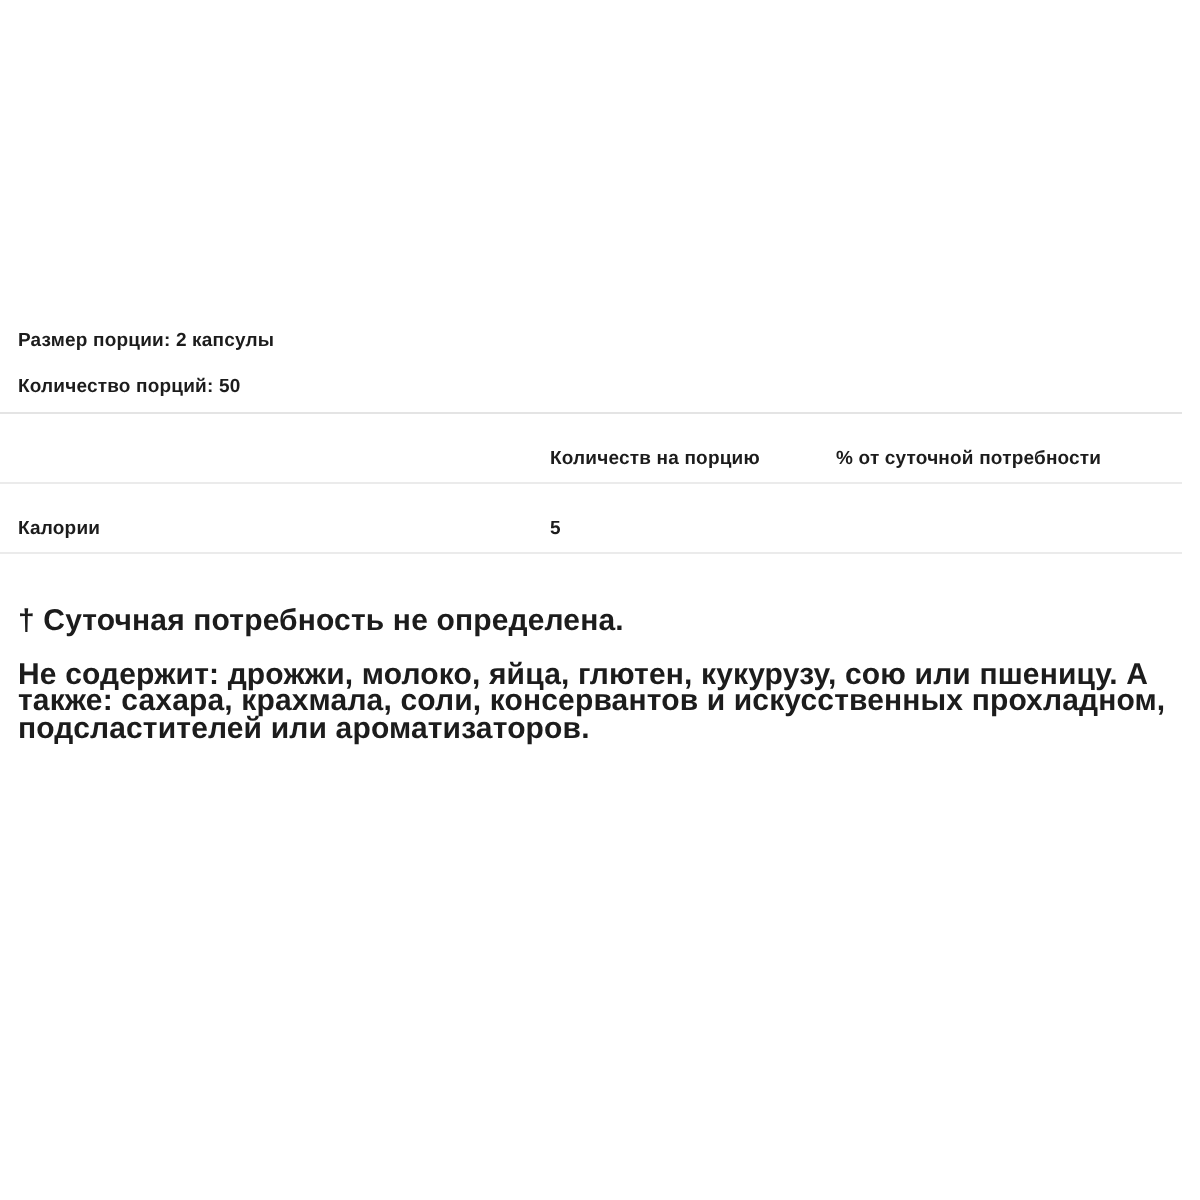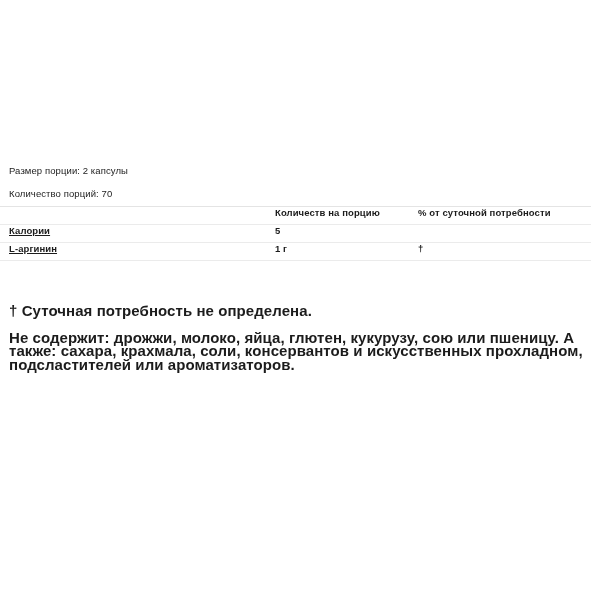--- a/index.html
+++ b/index.html
@@ -24,21 +24,21 @@
 
   
   .serving-info {
     position: absolute;
     left: 9px;
     top: 165px;
     width: 582px;
   }
   .serving-line {
     font-size: 9.5px;
-    font-weight: normal;
+    font-weight: bold;
     line-height: 11px;
     letter-spacing: 0.01em;
     color: #1c1c1c;
     margin-bottom: 12px;
     white-space: nowrap;
   }
 
   
   .facts-table {
     position: absolute;
@@ -56,24 +56,24 @@
     border-bottom: 1px solid #ebebeb;
   }
   .facts-table th,
   .facts-table td {
     font-size: 9.5px;
     font-weight: bold;
     line-height: 11px;
     letter-spacing: 0.01em;
     color: #1c1c1c;
     text-align: left;
-    padding: 0 0 6px 0;
+    padding: 17px 0 6px 0;
     vertical-align: middle;
   }
-  .col-name   { width: 275px; padding-left: 9px !important; box-sizing: border-box; text-decoration: underline; }
+  .col-name   { width: 275px; padding-left: 9px !important; box-sizing: border-box; }
   .col-amount { width: 143px; }
   .col-daily  { width: 173px; }
 
   .facts-table th.col-name { padding-left: 9px; }
 
   
   .notes {
     position: absolute;
     left: 9px;
     top: 304px;
@@ -92,42 +92,37 @@
   .note.free-of { width: 580px; }
   .note.warnings { width: 580px; margin-bottom: 0; }
 </style>
 </head>
 <body>
 
 <div class="panel">
 
   <div class="serving-info">
     <div class="serving-line">Размер порции: 2 капсулы</div>
-    <div class="serving-line">Количество порций: 70</div>
+    <div class="serving-line">Количество порций: 50</div>
   </div>
 
   <table class="facts-table">
     <thead>
       <tr class="header-row">
         <th class="col-name"></th>
         <th class="col-amount">Количеств на порцию</th>
         <th class="col-daily">% от суточной потребности</th>
       </tr>
     </thead>
     <tbody>
       <tr>
         <td class="col-name">Калории</td>
         <td class="col-amount">5</td>
         <td class="col-daily"></td>
       </tr>
-      <tr>
-        <td class="col-name">L-аргинин</td>
-        <td class="col-amount">1 г</td>
-        <td class="col-daily">†</td>
-      </tr>
     </tbody>
   </table>
 
   <div class="notes">
     <p class="note dagger">† Суточная потребность не определена.</p>
     <p class="note free-of">Не содержит: дрожжи, молоко, яйца, глютен, кукурузу, сою или пшеницу. А также: сахара, крахмала, соли, консервантов и искусственных прохладном, подсластителей или ароматизаторов.</p>
   </div>
 
 </div>
 

